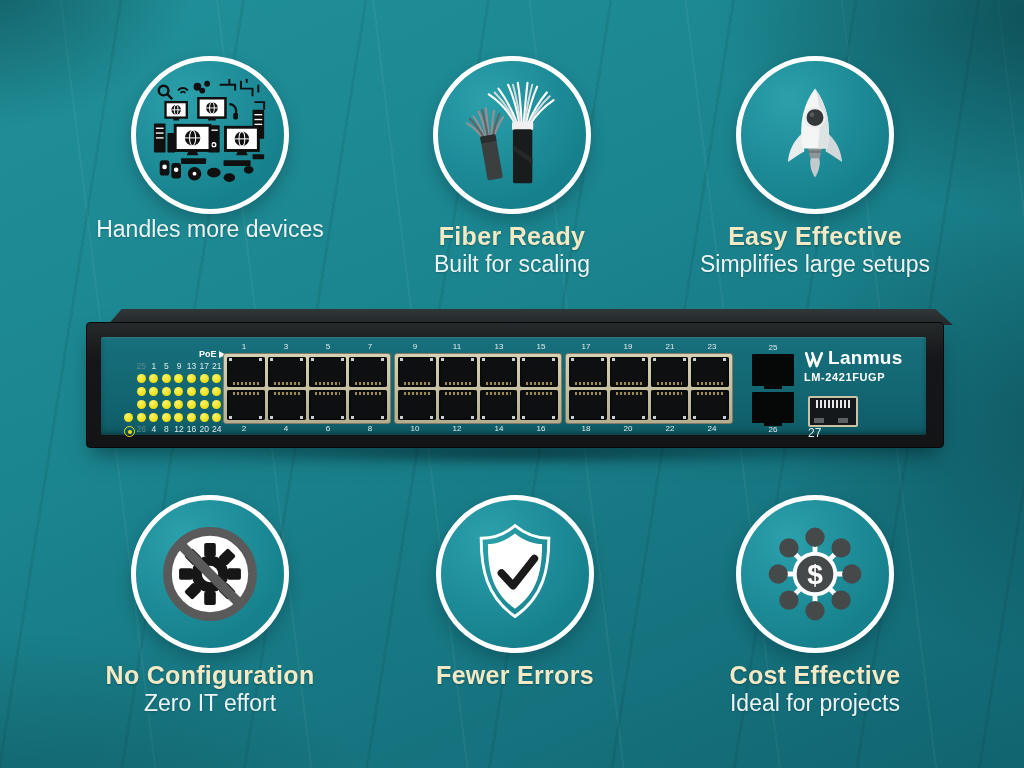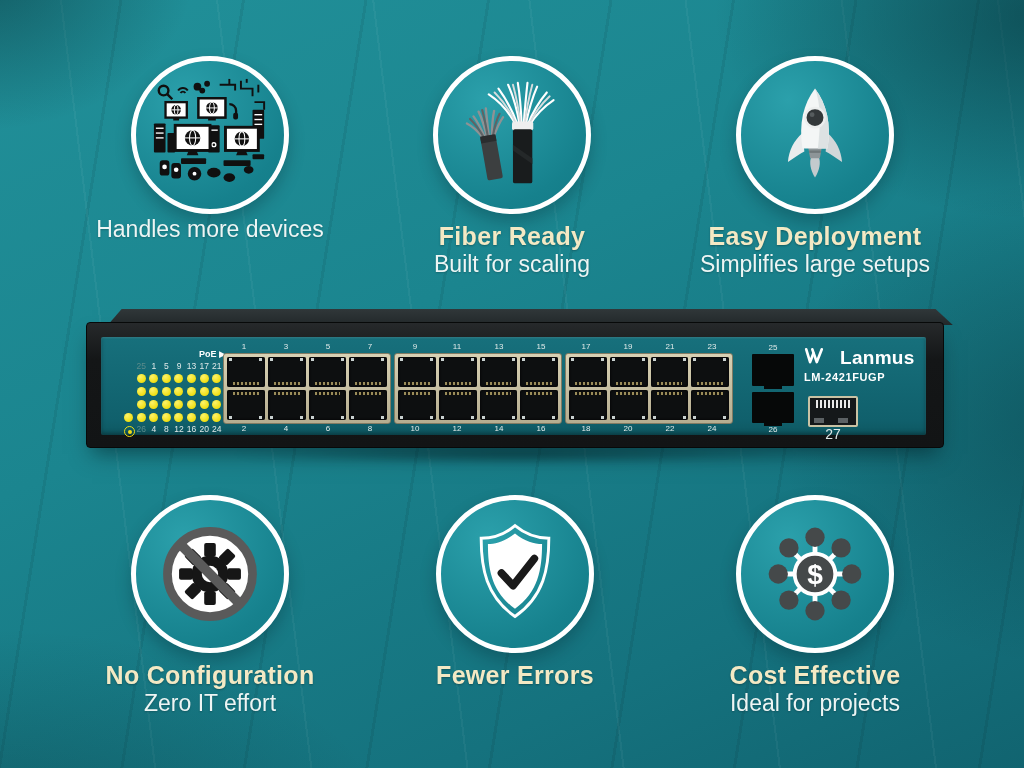--- a/index.html
+++ b/index.html
@@ -67,27 +67,27 @@
   .jack.top::before{content:'';position:absolute;top:1px;left:2px;width:3px;height:3px;background:#c9d1d0;box-shadow:30px 0 #c9d1d0}
   .jack.bot::before{content:'';position:absolute;bottom:1px;left:2px;width:3px;height:3px;background:#c9d1d0;box-shadow:30px 0 #c9d1d0}
   
   .uplink{position:absolute;left:650px;top:0;width:44px;height:98px}
   .u-label{position:absolute;left:0;width:44px;text-align:center;font-size:8px;color:#dfe9e8}
   .u-label.t{top:6px}.u-label.b{top:88px}
   .u-sq{position:absolute;left:1px;width:42px;background:#060808;border-radius:1px}
   .u-sq.one{top:17px;height:32px}.u-sq.two{top:55px;height:31px}
   .u-sq::after{content:'';position:absolute;left:12px;bottom:-3px;width:18px;height:4px;background:#060808}
   .brand{position:absolute;left:703px;top:10px;width:122px;color:#fff}
-  .brand-row{display:flex;align-items:flex-start;gap:16px;font-weight:bold;font-size:19px;letter-spacing:.3px;white-space:nowrap}
+  .brand-row{display:flex;align-items:flex-end;gap:4px;font-weight:bold;font-size:19px;letter-spacing:.3px;white-space:nowrap}
   .model{font-size:11px;font-weight:bold;letter-spacing:.6px;margin-top:2px;white-space:nowrap}
   .sfp{position:absolute;left:4px;top:49px;width:46px;height:27px;background:#15181a;border:2px solid #c9c2a4;border-radius:2px}
   .sfp::after{content:'';position:absolute;left:6px;top:2px;right:6px;height:8px;
     background:repeating-linear-gradient(90deg,#e8e8e8 0 2px,#15181a 2px 4px)}
   .sfp::before{content:'';position:absolute;left:4px;bottom:2px;width:10px;height:5px;background:#5c6164;box-shadow:24px 0 #5c6164}
-  .sfp-label{position:absolute;left:4px;top:79px;width:50px;text-align:center;font-size:14px;color:#dfe9e8}
+  .sfp-label{position:absolute;left:4px;top:79px;width:50px;text-align:left;font-size:12px;color:#dfe9e8}
 </style>
 </head>
 <body>
 
 <div class="stage">
 
   <div class="feature f1">
     <div class="circle">
       <svg viewBox="0 0 120 120">
         <g stroke="#101010" fill="none" stroke-width="2">
@@ -221,21 +221,21 @@
         <path d="M47,58 C38,66 33,76 32,88 C39,83 45,79 49,77 Z" fill="#e9eced"></path>
         <path d="M73,58 C82,66 87,76 88,88 C81,83 75,79 71,77 Z" fill="#d2d7d9"></path>
         <path d="M53,73 L67,73 L65,84 L55,84 Z" fill="#8d9598"></path>
         <rect x="54" y="76" width="12" height="2.5" fill="#6f7779"></rect>
         <path d="M60,12 C72,28 77,48 73,74 L47,74 C43,48 48,28 60,12 Z" fill="#f4f6f6"></path>
         <path d="M60,12 C72,28 77,48 73,74 L63,74 C66,48 66,28 60,12 Z" fill="#dde2e3"></path>
         <circle cx="60" cy="42" r="10" fill="#33383a" stroke="#eceeee" stroke-width="2.5"></circle>
         <circle cx="57" cy="39" r="2.5" fill="#565c5e"></circle>
       </svg>
     </div>
-    <div class="f-title">Easy Deployment</div>
+    <div class="f-title">Easy Effective</div>
     <div class="f-sub">Simplifies large setups</div>
   </div>
 
   <div>
     <div class="switch-shadow"></div>
     <div class="chassis-top"></div>
     <div class="chassis">
       <div class="front-panel">
         <div class="led-sec">
           <div class="led-labels" id="ledTop">

